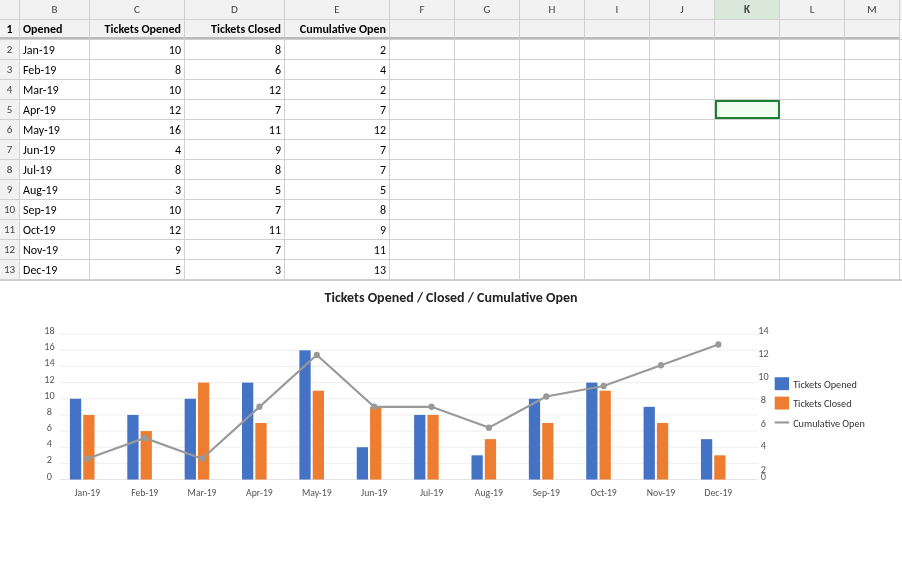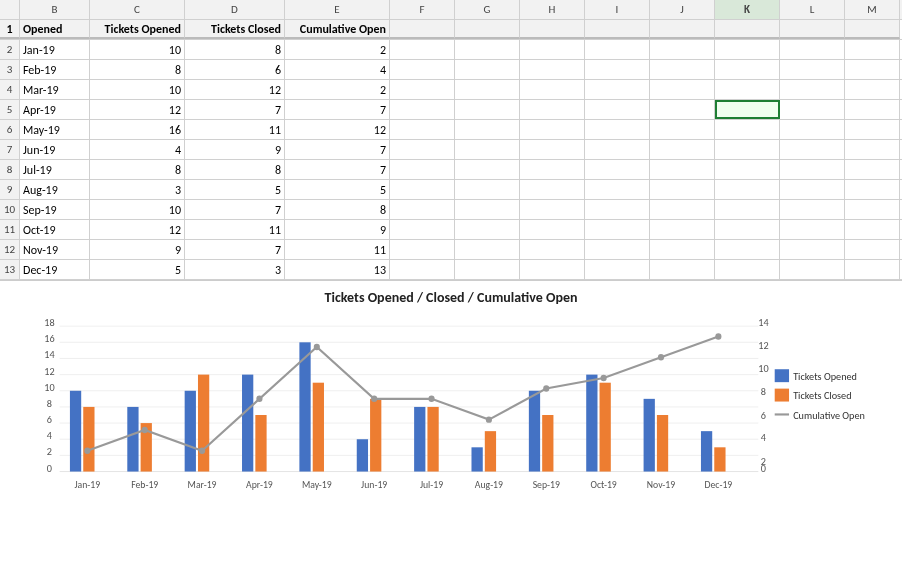--- a/index.html
+++ b/index.html
@@ -82,20 +82,21 @@
 
     
     .chart-container {
       flex: 1;
       border-top: 1px solid #ccc;
       padding: 8px 10px 5px 10px;
       display: flex;
       flex-direction: column;
       align-items: center;
       background: #fff;
+      gap: 8px;
     }
 
     .chart-title {
       font-size: 14px;
       font-weight: bold;
       margin-bottom: 4px;
       color: #222;
     }
 
     .chart-area {

